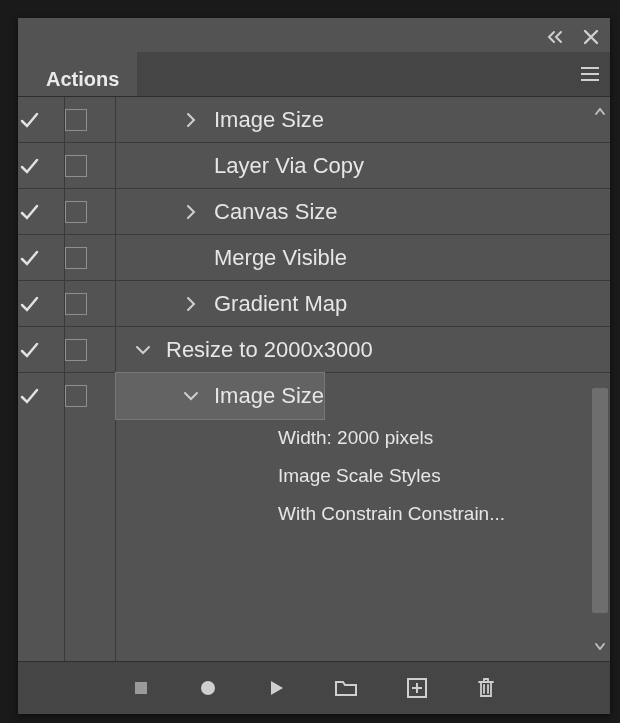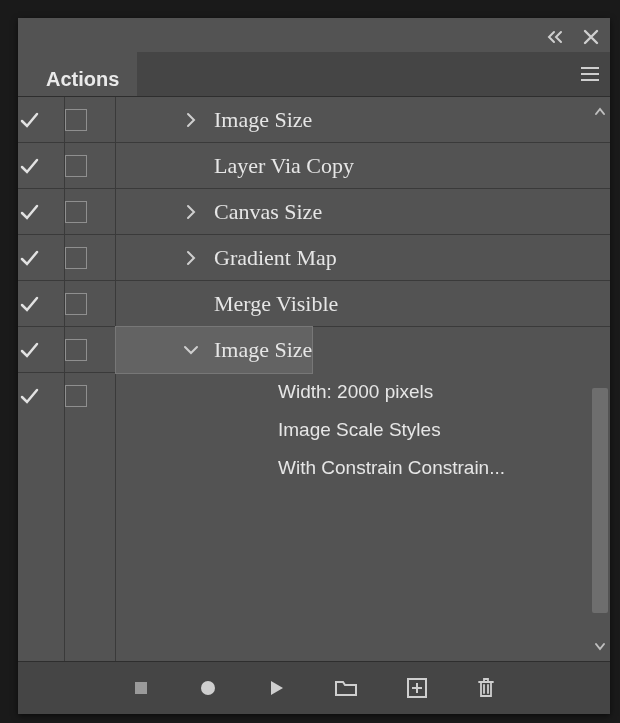--- a/index.html
+++ b/index.html
@@ -95,21 +95,21 @@
   }
   .indent1 { padding-left: 10px; }
   .indent2 { padding-left: 58px; }
   .chev {
     width: 34px;
     display:flex; align-items:center; justify-content:center;
     color:#cfcfcf;
     cursor:pointer;
   }
   .chev.none { visibility:hidden; }
-  .label { padding-left: 6px; font-family: Liberation Serif, serif; }
+  .label { padding-left: 6px; }
   .selected {
     background:#636363;
     outline: 1px solid #777;
   }
   .detail-row {
     height:38px;
     display:flex; align-items:center;
     padding-left: 162px;
     color:#e6e6e6;
     font-size:19px;
@@ -305,38 +305,48 @@
               <svg width="12" height="16" viewBox="0 0 12 16">
                 <path d="M3 2 L9 8 L3 14" stroke="#cfcfcf" stroke-width="2" fill="none" stroke-linecap="round"></path>
               </svg>
             </span>
         <span class="label">Canvas Size</span>
       </div>
         </div>
 
       <div class="row">
           <div class="main-row indent2">
+        <span class="chev none">
+              <svg width="12" height="16"></svg>
+            </span>
+        <span class="label">Merge Visible</span>
+      </div>
+        </div>
+
+      <div class="row">
+          <div class="main-row indent2">
         <span class="chev">
               <svg width="12" height="16" viewBox="0 0 12 16">
                 <path d="M3 2 L9 8 L3 14" stroke="#cfcfcf" stroke-width="2" fill="none" stroke-linecap="round"></path>
               </svg>
             </span>
         <span class="label">Gradient Map</span>
       </div>
         </div>
 
       <div class="row">
-          <div class="main-row indent2">
-        <span class="chev none">
-              <svg width="12" height="16"></svg>
-            </span>
-        <span class="label">Merge Visible</span>
-      </div>
-        </div>
-
+          <div class="main-row indent1">
+        <span class="chev">
+              <svg width="16" height="12" viewBox="0 0 16 12">
+                <path d="M2 3 L8 9 L14 3" stroke="#cfcfcf" stroke-width="2" fill="none" stroke-linecap="round"></path>
+              </svg>
+            </span>
+        <span class="label">Resize to 2000x3000</span>
+      </div>
+        </div>
 
       <div class="row noborder">
           <div class="main-row indent2 selected">
         <span class="chev">
               <svg width="16" height="12" viewBox="0 0 16 12">
                 <path d="M2 3 L8 9 L14 3" stroke="#cfcfcf" stroke-width="2" fill="none" stroke-linecap="round"></path>
               </svg>
             </span>
         <span class="label">Image Size</span>
       </div>

